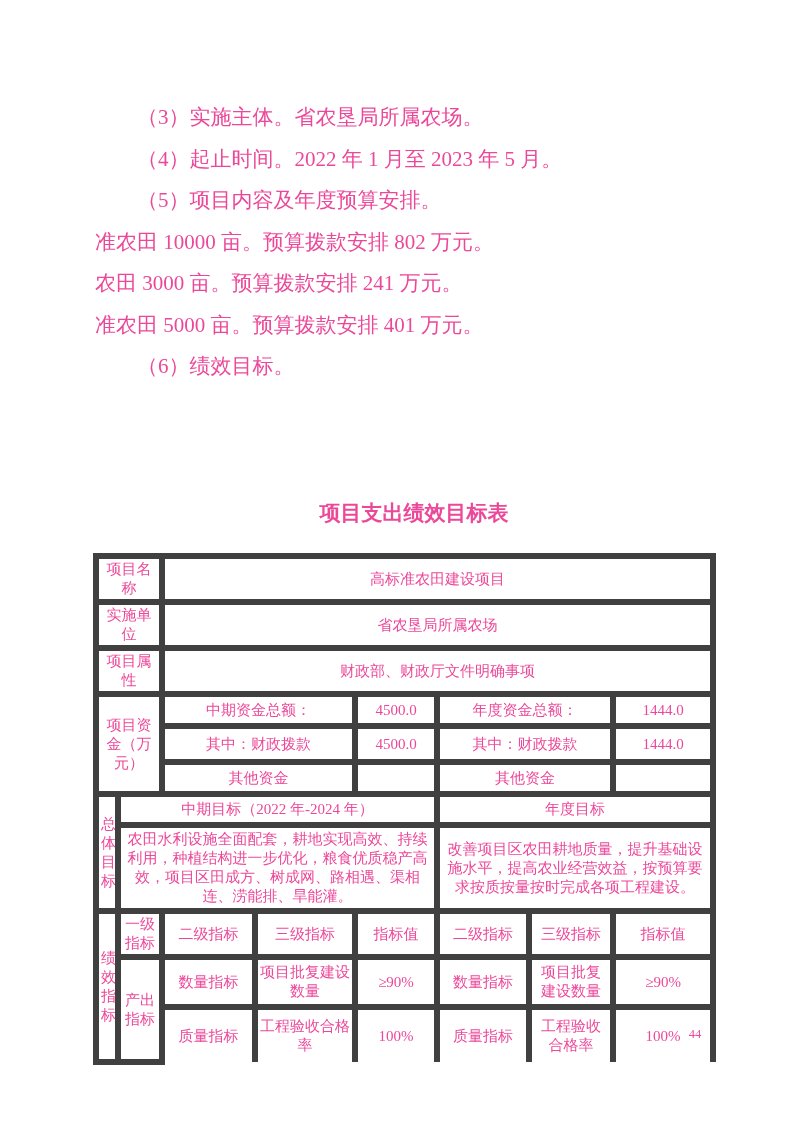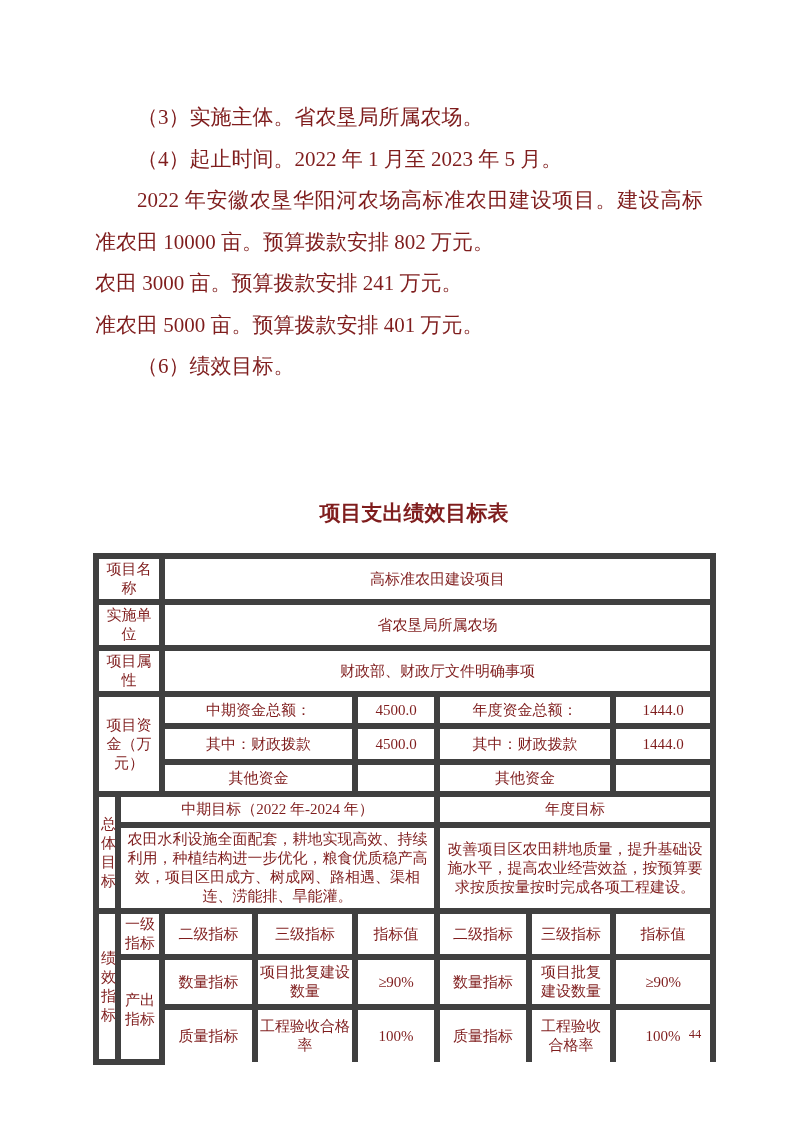--- a/index.html
+++ b/index.html
@@ -2,21 +2,21 @@
 <html><head>
 <meta charset="utf-8">
 <style>
   html,body{margin:0;padding:0;background:#888;}
   .page{
     position:relative;
     width:794px;height:1122px;
     margin:0 auto;
     background:#ffffff;
     font-family:"Liberation Serif","DejaVu Serif",serif;
-    color:#7f1d1d;
+    color:#ec4899;
     overflow:hidden;
   }
   
   .body-text{
     position:absolute;left:95px;top:97px;width:608px;
     font-size:21px;line-height:41.5px;
   }
   .bline{white-space:nowrap;}
   .indent{text-indent:42px;white-space:normal;}
   .jline{
@@ -67,21 +67,21 @@
   }
 </style>
 </head>
 <body>
 
 <div class="page">
 
   <div class="body-text">
     <div class="bline indent">（3）实施主体。省农垦局所属农场。</div>
     <div class="bline indent">（4）起止时间。2022 年 1 月至 2023 年 5 月。</div>
-    <div class="bline jline">2022 年安徽农垦华阳河农场高标准农田建设项目。建设高标</div>
+    <div class="bline indent">（5）项目内容及年度预算安排。</div>
     <div class="bline">准农田 10000 亩。预算拨款安排 802 万元。</div>
     <div class="bline">农田 3000 亩。预算拨款安排 241 万元。</div>
     <div class="bline">准农田 5000 亩。预算拨款安排 401 万元。</div>
     <div class="bline indent">（6）绩效目标。</div>
   </div>
 
   <div class="doc-title">项目支出绩效目标表</div>
 
   <table class="perf">
     <colgroup>

